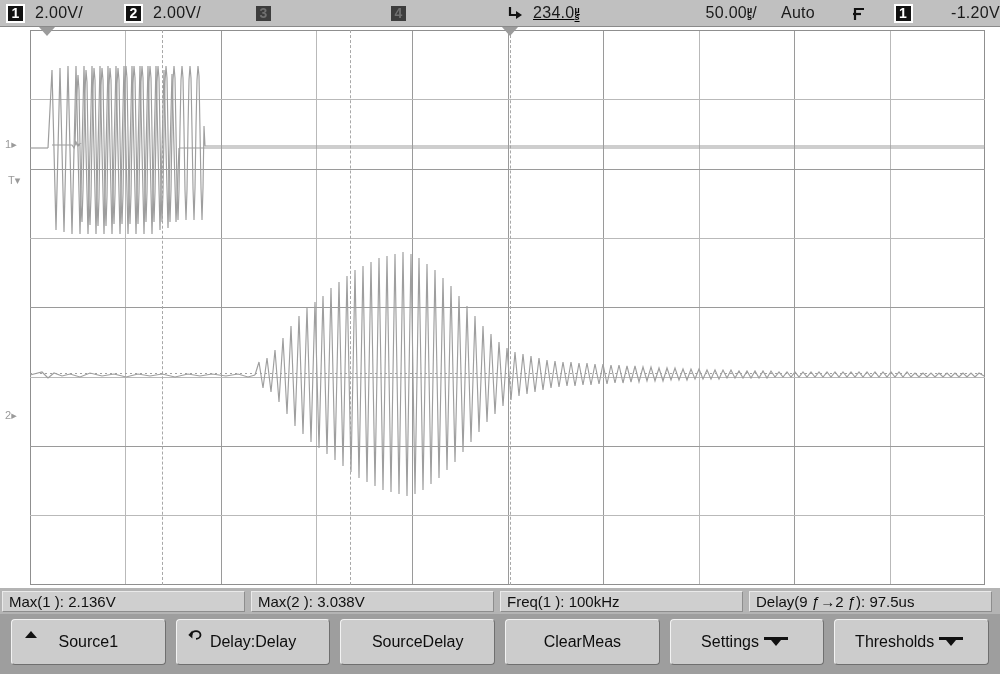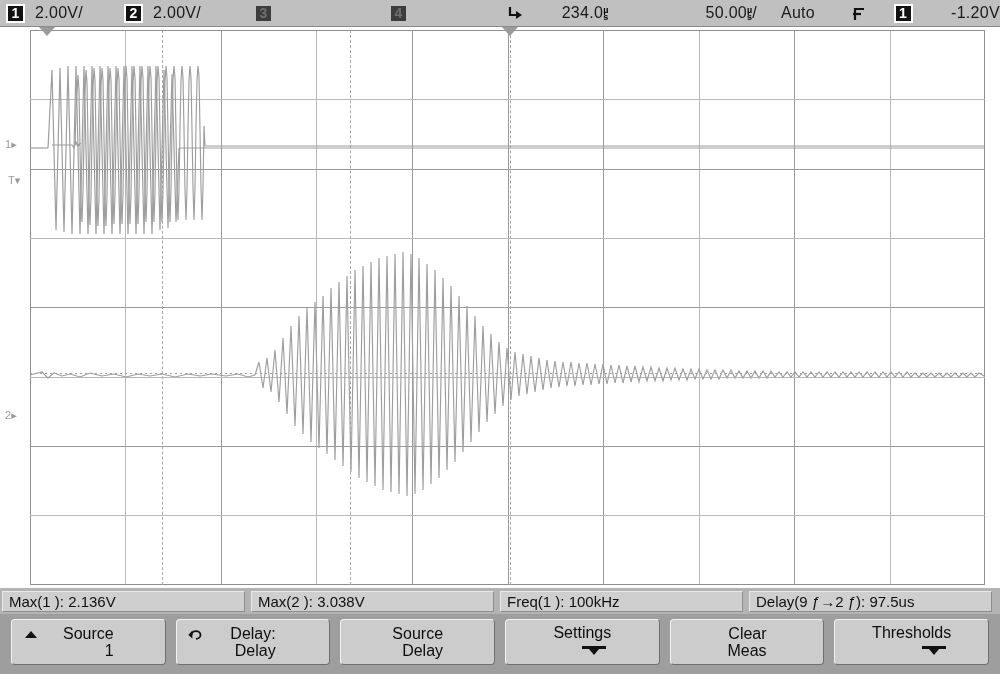--- a/index.html
+++ b/index.html
@@ -176,22 +176,21 @@
     border-radius: 4px;
     box-sizing: border-box;
     display: flex;
     align-items: center;
     justify-content: center;
     position: relative;
     color: #0d0d0d;
   }
   .sk-lines {
     display: flex;
-    flex-direction: column;
-    align-items: flex-end;
+    align-items: flex-start;
     line-height: 1.08;
     font-size: 16px;
   }
   .sk-l2 { font-size: 16px; }
   .sk-icon-left {
     position: absolute;
     left: 10px;
     top: 7px;
     width: 18px;
     height: 14px;
@@ -234,21 +233,21 @@
       <div class="chbox off">4</div>
     </div>
 
     <div class="slot" style="width:34px; justify-content:center;">
       <svg width="18" height="16" viewBox="0 0 18 16" aria-hidden="true">
         <path d="M3 2 L3 10 L13 10" stroke="#111" stroke-width="2.2" fill="none"></path>
         <path d="M9 6 L9 14 L15 10 Z" fill="#111"></path>
       </svg>
     </div>
 
-    <div class="slot" style="width:104px; justify-content:center;">
+    <div class="slot" style="width:104px; justify-content:flex-start;text-decoration:underline;">
       <span class="topval">234.0</span>
       <span class="unit-stack">
         <span>µ</span>
         <span>s</span>
       </span>
     </div>
 
     <div class="slot" style="width:120px; justify-content:flex-end;">
       <span class="topval">50.00</span>
       <span class="unit-stack">
@@ -440,38 +439,38 @@
 
     <div class="softkey">
       <span class="sk-lines">
         <span>Source</span>
         <span class="sk-l2">Delay</span>
       </span>
     </div>
 
     <div class="softkey">
       <span class="sk-lines">
+        <span>Clear</span>
+        <span class="sk-l2">Meas</span>
+      </span>
+    </div>
+
+    <div class="softkey">
+      <span class="sk-lines">
         <span>Settings</span>
         <span class="arrow-down">
           <svg width="34" height="14" viewBox="0 0 34 14" aria-hidden="true">
             <path d="M5 3 L29 3 L29 6 L22 6 L17 12 L12 6 L5 6 Z" fill="#111"></path>
           </svg>
         </span>
       </span>
     </div>
 
     <div class="softkey">
       <span class="sk-lines">
-        <span>Clear</span>
-        <span class="sk-l2">Meas</span>
-      </span>
-    </div>
-
-    <div class="softkey">
-      <span class="sk-lines">
         <span>Thresholds</span>
         <span class="arrow-down">
           <svg width="34" height="14" viewBox="0 0 34 14" aria-hidden="true">
             <path d="M5 3 L29 3 L29 6 L22 6 L17 12 L12 6 L5 6 Z" fill="#111"></path>
           </svg>
         </span>
       </span>
     </div>
 
   </div>

